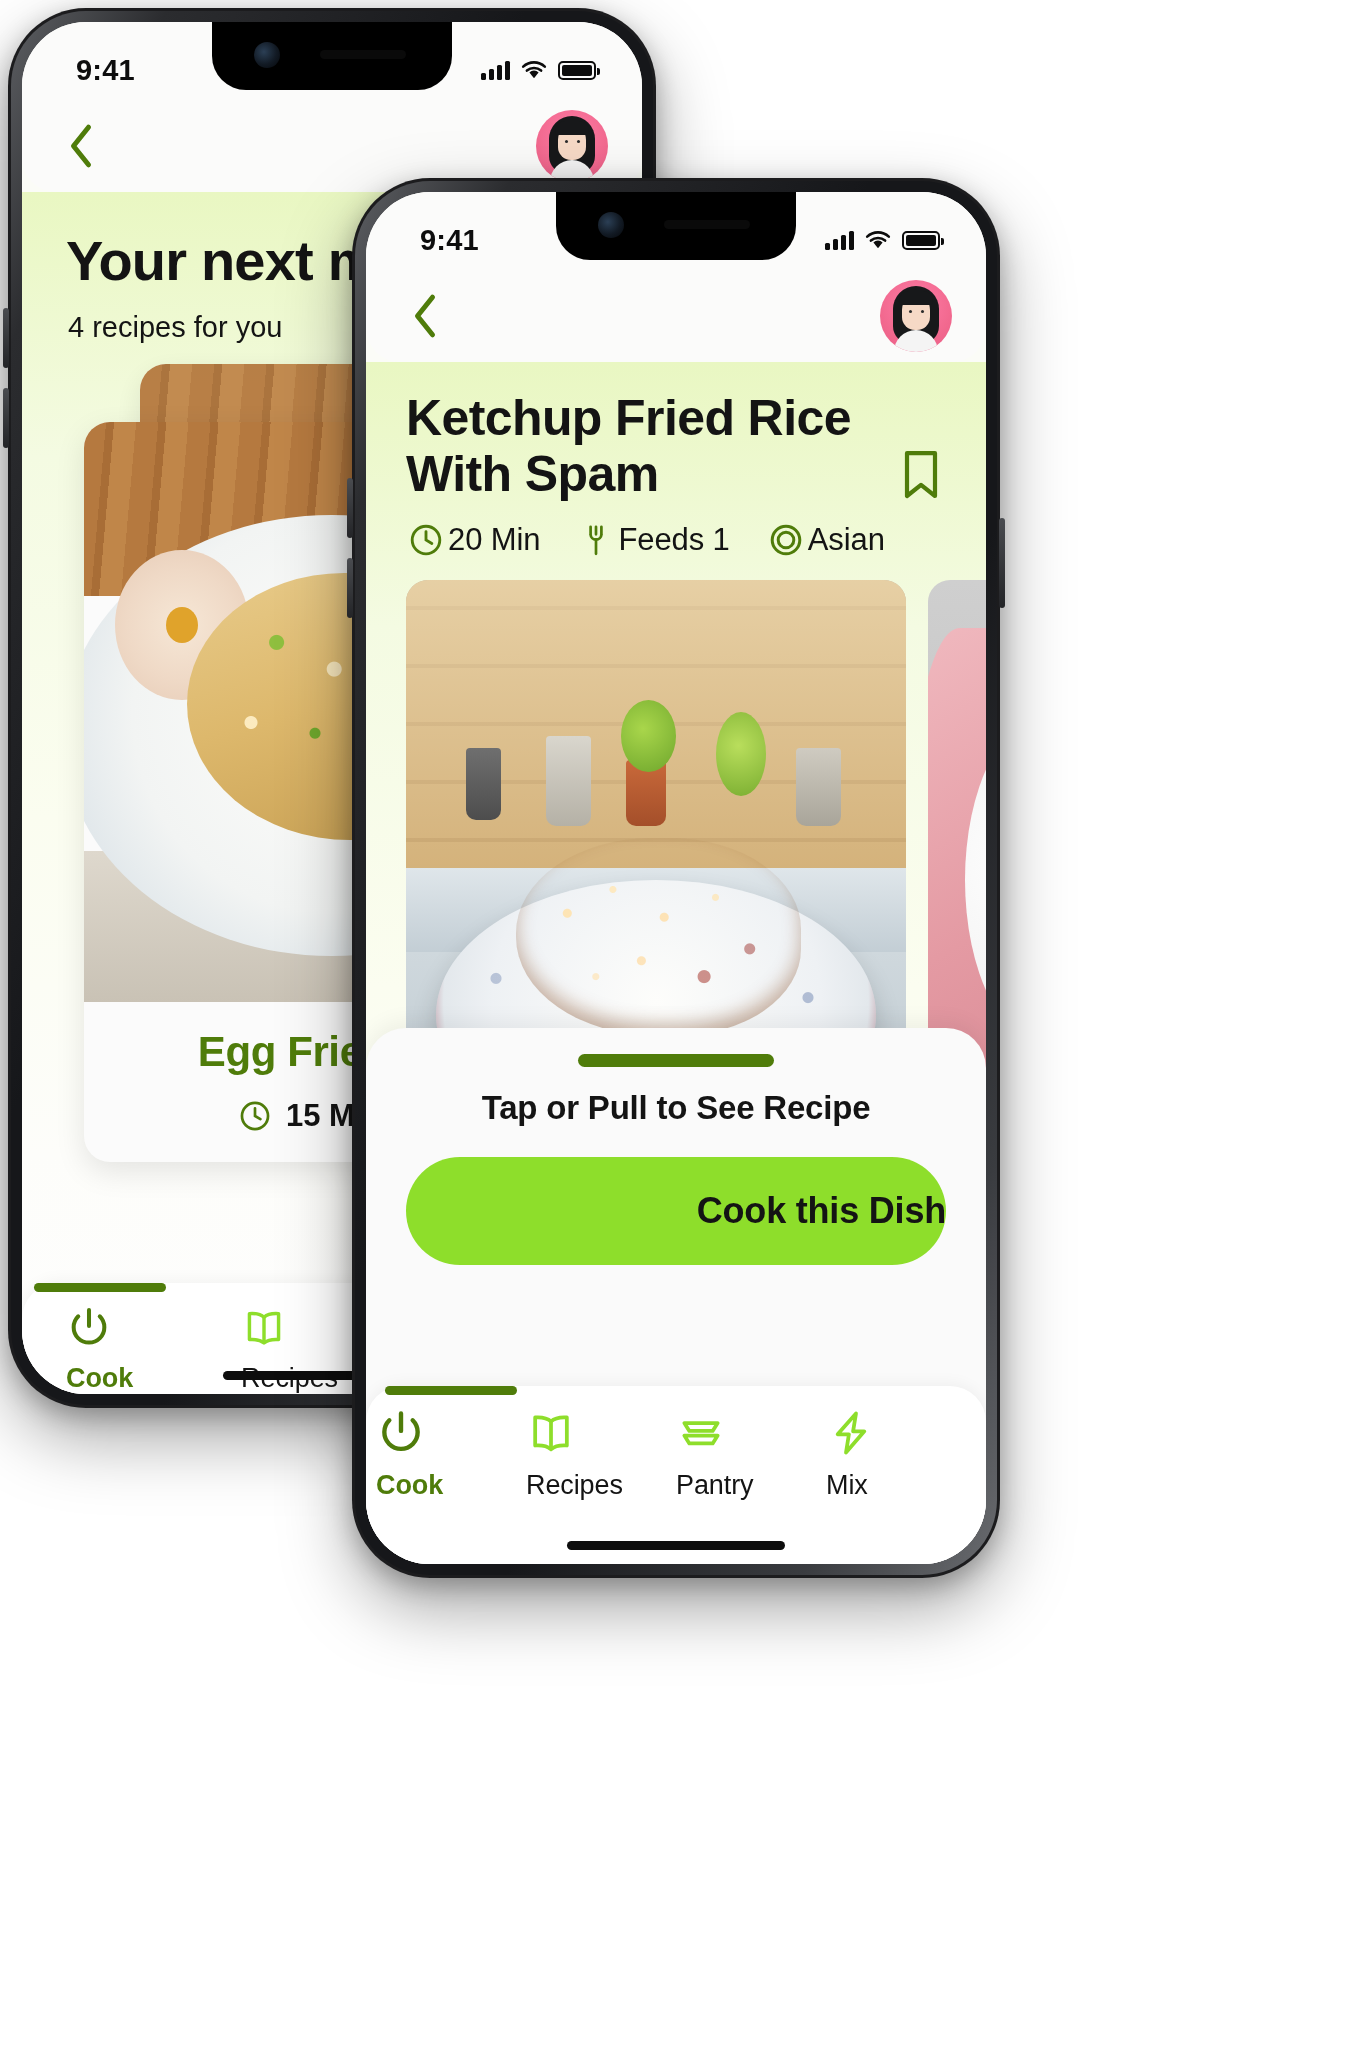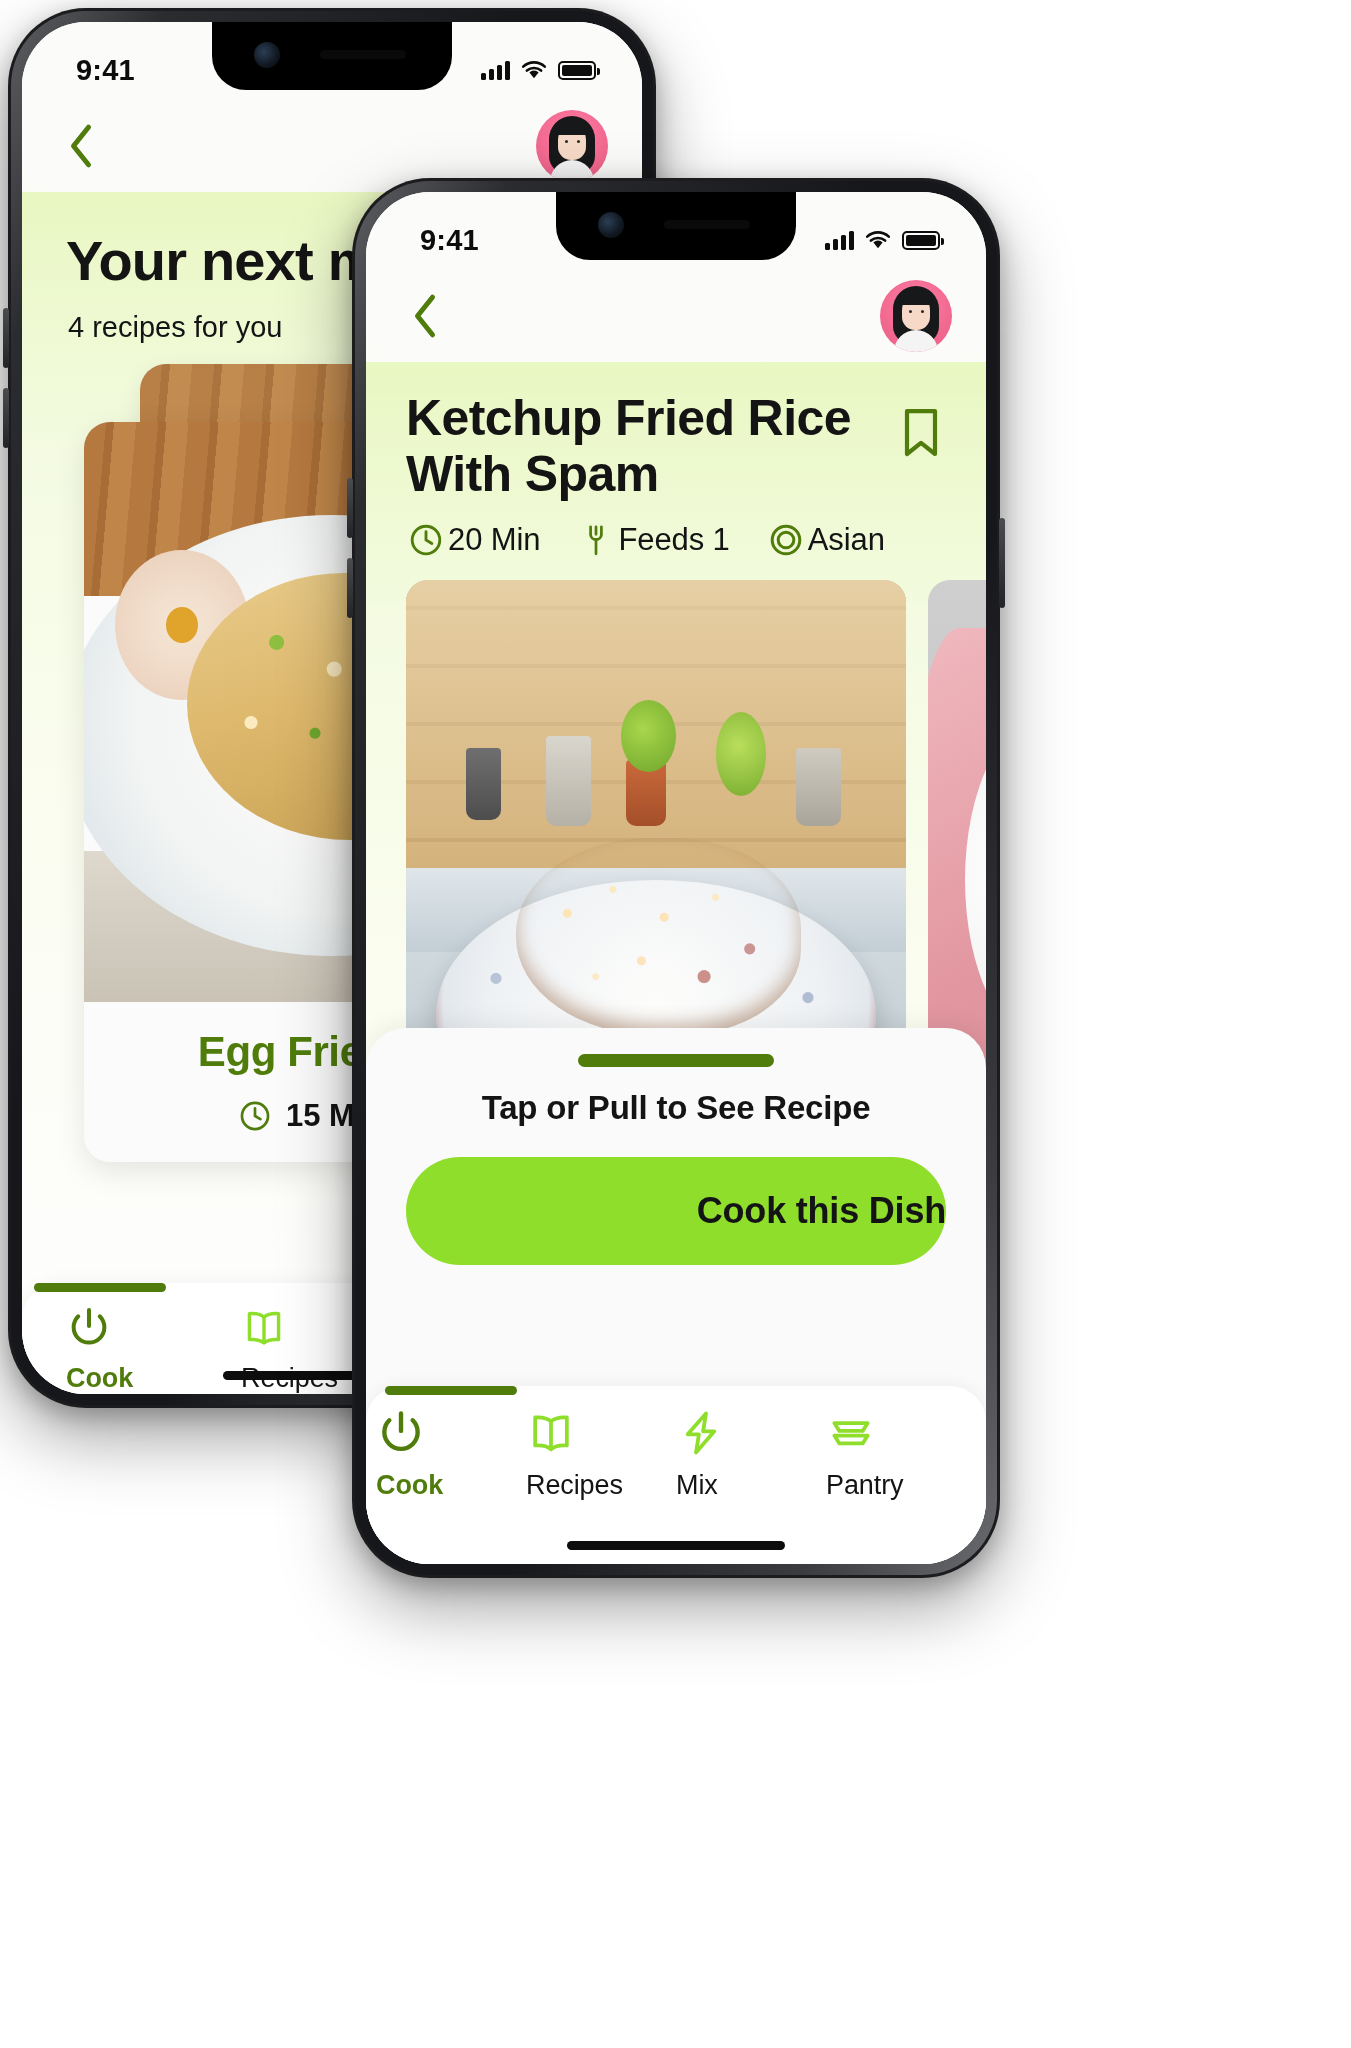--- a/index.html
+++ b/index.html
@@ -110,21 +110,21 @@
   .av-eye { position:absolute; width:3px; height:3px; background:#2b2b2b; border-radius:50%; top:30px; }
 
   
   .page {
     position: relative;
     height: calc(100% - 170px);
     background: linear-gradient(180deg,#e9f7c2 0%, #f4fbe2 22%, #fbfdf0 52%, #fdfdfa 80%, #fefefe 100%);
   }
 
   
-  .recipe-head { padding: 28px 40px 0 40px; display: flex; align-items: flex-start; gap: 10px; }
+  .recipe-head { padding: 28px 40px 0 40px; display: flex; align-items: flex-end; gap: 10px; }
   .recipe-title {
     font-size: 50px; line-height: 1.12; font-weight: 800; color: #141414;
     letter-spacing: -.6px; flex: 1;
   }
   .bookmark-btn { margin-top: 14px; flex:none; }
 
   .meta-row {
     display: flex; align-items: center; gap: 38px;
     padding: 20px 40px 0 42px;
   }
@@ -514,30 +514,30 @@
           </div>
           <div class="tab">
             <svg width="50" height="50" viewBox="0 0 24 24">
               <path d="M12 6.4 C10 4.6 7.2 4.3 4.4 4.5 V18 C7.2 17.8 10 18.1 12 19.8 C14 18.1 16.8 17.8 19.6 18 V4.5 C16.8 4.3 14 4.6 12 6.4 Z" stroke="#8ede2b" stroke-width="1.8" fill="none" stroke-linejoin="round"></path>
               <path d="M12 6.4 V19.8" stroke="#8ede2b" stroke-width="1.8" fill="none"></path>
             </svg>
             <div class="tab-label">Recipes</div>
           </div>
           <div class="tab">
             <svg width="50" height="50" viewBox="0 0 24 24">
-              <path d="M14.4 2.6 L5.6 12.6 H11 L9.6 21.4 L18.4 11.2 H13 Z" stroke="#8ede2b" stroke-width="1.8" fill="none" stroke-linejoin="round"></path>
-            </svg>
-            <div class="tab-label">Mix</div>
+              <path d="M4 7.2 H20 L17.6 11 H6.4 Z" stroke="#8ede2b" stroke-width="1.8" fill="none" stroke-linejoin="round"></path>
+              <path d="M4 13.2 H20 L17.6 17 H6.4 Z" stroke="#8ede2b" stroke-width="1.8" fill="none" stroke-linejoin="round"></path>
+            </svg>
+            <div class="tab-label">Pantry</div>
           </div>
           <div class="tab">
             <svg width="50" height="50" viewBox="0 0 24 24">
-              <path d="M4 7.2 H20 L17.6 11 H6.4 Z" stroke="#8ede2b" stroke-width="1.8" fill="none" stroke-linejoin="round"></path>
-              <path d="M4 13.2 H20 L17.6 17 H6.4 Z" stroke="#8ede2b" stroke-width="1.8" fill="none" stroke-linejoin="round"></path>
-            </svg>
-            <div class="tab-label">Pantry</div>
+              <path d="M14.4 2.6 L5.6 12.6 H11 L9.6 21.4 L18.4 11.2 H13 Z" stroke="#8ede2b" stroke-width="1.8" fill="none" stroke-linejoin="round"></path>
+            </svg>
+            <div class="tab-label">Mix</div>
           </div>
         </div>
         <div class="home-ind"></div>
       </div>
     </div>
   </div>
 
 </div>
 
 </body></html>

